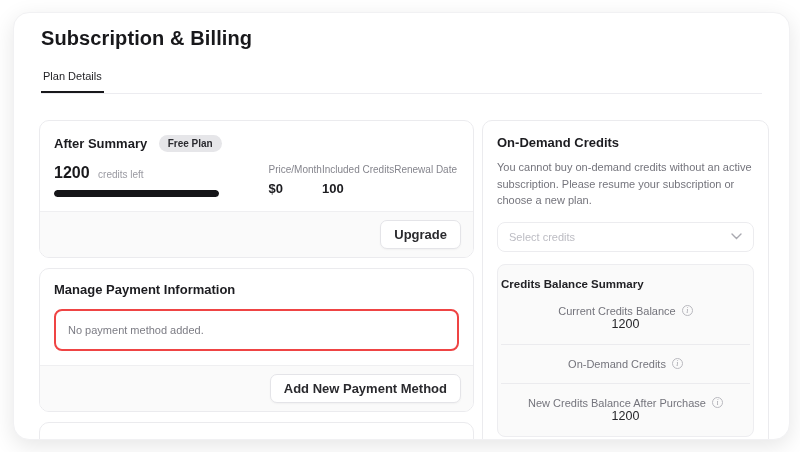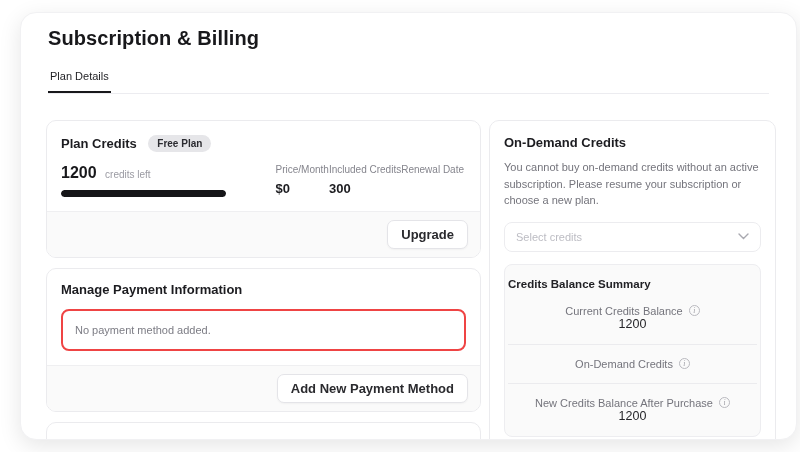--- a/index.html
+++ b/index.html
@@ -1,18 +1,18 @@
 <!DOCTYPE html>
 <html><head>
 <meta charset="utf-8">
 <style>
   * { margin: 0; padding: 0; box-sizing: border-box; }
   html, body { width: 800px; height: 452px; background: #fff; font-family: "Liberation Sans", sans-serif; }
   .app-card {
-    position: absolute; left: 20px; top: 12px; width: 777px; height: 428px;
+    position: absolute; left: 13px; top: 12px; width: 777px; height: 428px;
     background: #fff; border: 1px solid #f1f1f3; border-radius: 16px;
     box-shadow: 0 6px 22px rgba(0,0,0,0.10);
     overflow: hidden;
   }
   .header { padding: 14px 27px 0 27px; }
   .page-title { font-size: 20px; font-weight: 700; color: #18181b; letter-spacing: 0.1px; }
   .tabs { margin-top: 20px; border-bottom: 1px solid #ececf0; display: flex; }
   .tab {
     font-size: 11px; color: #1f1f23; padding: 0 2px 9px 2px; cursor: pointer;
     border-bottom: 2px solid transparent; font-weight: 400;
@@ -95,41 +95,41 @@
     </div>
   </div>
 
   <div class="content">
 
     <div class="left-col">
 
       <div class="card">
         <div class="card-body">
           <div>
-            <span class="section-title">Plan Credits</span>
+            <span class="section-title">After Summary</span>
             <span class="badge">Free Plan</span>
           </div>
           <div class="summary-main">
             <div class="credits-block">
               <div class="credits-line">
                 <span class="credits-value">1200</span>
                 <span class="credits-label">credits left</span>
               </div>
               <div class="progress-track">
                 <div class="progress-fill" style="width: 100%; background: rgb(21, 21, 24);"></div>
               </div>
             </div>
             <div class="stats">
               <div class="stat">
                 <div class="stat-label">Price/Month</div>
                 <div class="stat-value">$0</div>
               </div>
               <div class="stat">
                 <div class="stat-label">Included Credits</div>
-                <div class="stat-value">300</div>
+                <div class="stat-value">100</div>
               </div>
               <div class="stat">
                 <div class="stat-label">Renewal Date</div>
               </div>
             </div>
           </div>
         </div>
         <div class="card-footer">
           <button class="btn">Upgrade</button>
         </div>

